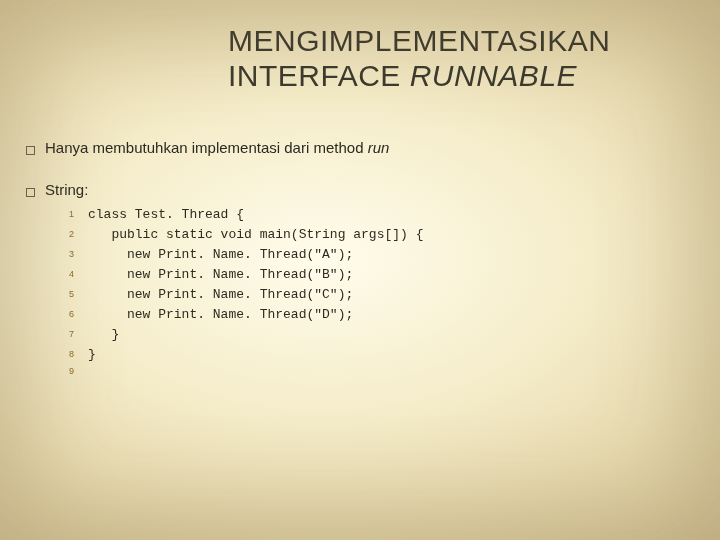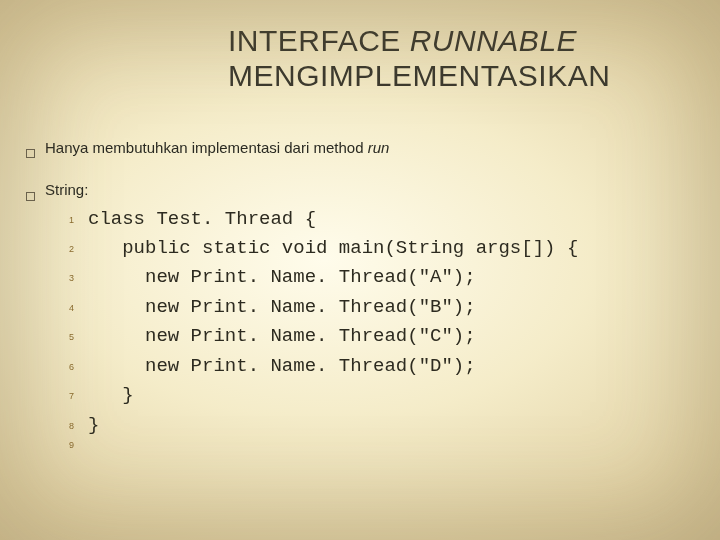--- a/index.html
+++ b/index.html
@@ -35,21 +35,21 @@
   }
   .title-block .italic { font-style: italic; }
   .content {
     position: absolute;
     top: 138px;
     left: 26px;
     right: 26px;
     font-size: 15px;
     line-height: 1.35;
   }
-  .row { display: flex; align-items: flex-end; margin-bottom: 4px; }
+  .row { display: flex; align-items: center; margin-bottom: 4px; }
   .bullet-sq {
     width: 9px; height: 9px;
     border: 1.5px solid #6a6250;
     margin-top: 5px; margin-right: 10px;
     flex: 0 0 auto;
   }
   .sub { margin-left: 20px; }
   .sub .bullet-sq { width: 8px; height: 8px; }
   .txt { flex: 1; }
   .italic { font-style: italic; }
@@ -62,33 +62,33 @@
     font-size: 9px;
     color: #8a6b2e;
     font-family: Arial, sans-serif;
     margin-right: 14px;
     flex: 0 0 auto;
     position: relative;
     top: -1px;
   }
   .code {
     font-family: "Courier New", Courier, monospace;
-    font-size: 19px;
+    font-size: 13px;
     white-space: pre;
     color: #2d2b20;
   }
 </style>
 </head>
 <body>
 
 <div class="title-block">
+  <div>MENGIMPLEMENTASIKAN</div>
   <div>
     <span>INTERFACE </span><span class="italic">RUNNABLE</span>
   </div>
-  <div>MENGIMPLEMENTASIKAN</div>
 </div>
 
 <div class="content">
 
   <div class="row">
     <div class="bullet-sq"></div>
     <div class="txt">
       <span>Hanya membutuhkan implementasi dari method </span><span class="italic">run</span>
     </div>
   </div>

